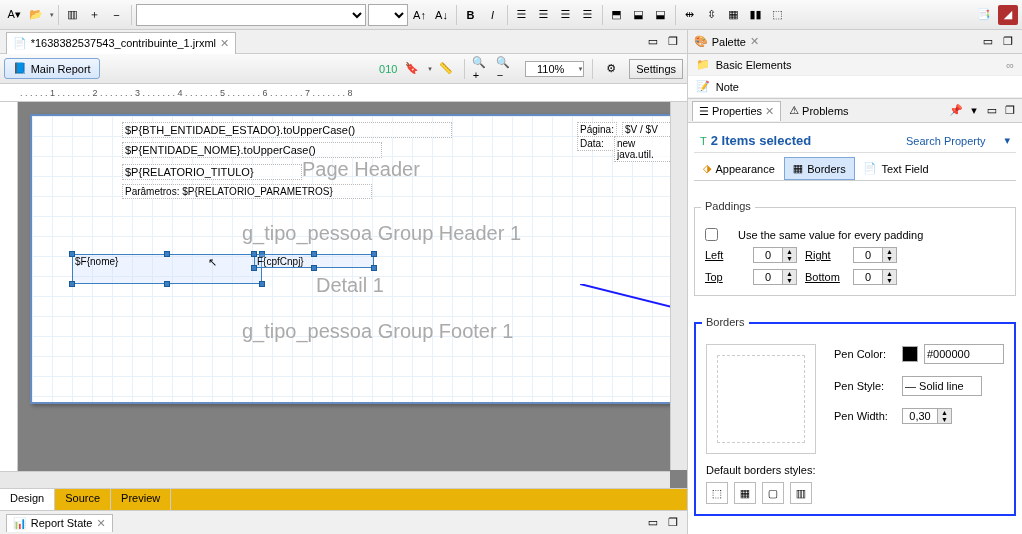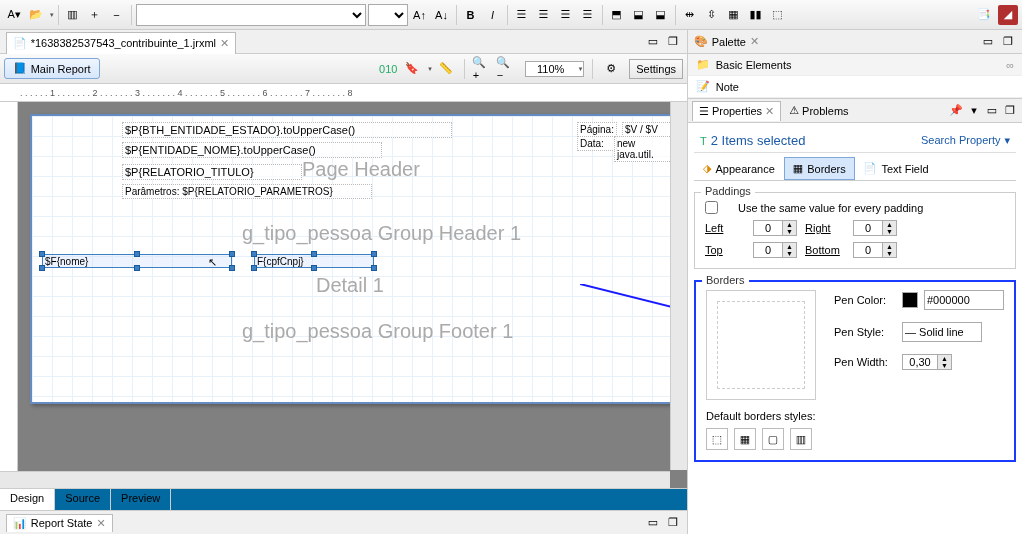--- a/index.html
+++ b/index.html
@@ -36,41 +36,41 @@
 .page { position: absolute; left: 30px; top: 30px; width: 658px; height: 290px; background: #fff; border: 2px solid #658bc3; box-shadow: 2px 2px 4px rgba(0,0,0,0.3); }
 .page-grid { position: absolute; inset: 0; background-image: repeating-linear-gradient(#e8f0fa 0, #e8f0fa 1px, transparent 1px, transparent 20px), repeating-linear-gradient(90deg, #e8f0fa 0, #e8f0fa 1px, transparent 1px, transparent 20px); }
 .band-label { position: absolute; color: #aaa; font-size: 20px; }
 .report-field { position: absolute; border: 1px dotted #bbb; padding: 1px 2px; font-size: 11px; background: rgba(255,255,255,0.7); }
 .report-field.small { font-size: 10px; }
 .sel-field { position: absolute; border: 1px solid #3b7fc4; background: rgba(200,220,255,0.3); }
 .sel-handle { width: 6px; height: 6px; background: #3b7fc4; border: 1px solid #1a5a9a; position: absolute; }
 .scrollbar-v { position: absolute; right: 0; top: 18px; bottom: 18px; width: 17px; background: #e8e8e8; border-left: 1px solid #ccc; }
 .scrollbar-h { position: absolute; bottom: 0; left: 0; right: 17px; height: 17px; background: #e8e8e8; border-top: 1px solid #ccc; }
 
-.bottom-tabs { height: 22px; background: #0369a1; border-top: 1px solid #ccc; display: flex; }
+.bottom-tabs { height: 22px; background: #eab308; border-top: 1px solid #ccc; display: flex; }
 .btab { padding: 3px 10px; border-right: 1px solid #ccc; cursor: pointer; }
 .btab.active { background: #fff; }
 
 .report-state-bar { height: 24px; background: #f0f0f0; border-top: 1px solid #ccc; display: flex; align-items: center; padding: 0 6px; }
 .report-state-bar .tab { background: #fff; border: 1px solid #bbb; border-bottom: none; padding: 2px 6px; display: flex; gap: 4px; }
 
 .palette-header { height: 24px; background: #f0f0f0; border-bottom: 1px solid #ccc; display: flex; align-items: center; padding: 0 6px; gap: 4px; }
 .palette-body { background: #fff; border-bottom: 1px solid #ccc; }
 .palette-section { padding: 4px 8px; border-bottom: 1px solid #eee; display: flex; align-items: center; gap: 6px; cursor: pointer; }
 .props-header { height: 24px; background: #f0f0f0; border-bottom: 1px solid #ccc; display: flex; align-items: center; padding: 0 4px; gap: 2px; }
 .props-tab { padding: 3px 6px; display: flex; gap: 3px; align-items: center; cursor: pointer; }
 .props-tab.active { background: #fff; border: 1px solid #bbb; border-bottom: none; }
 .props-body { flex: 1; background: #fff; padding: 6px; overflow: auto; }
 .selection-bar { display: flex; align-items: center; justify-content: space-between; padding: 4px 6px; border-bottom: 1px solid #ddd; }
-.selection-bar .sel-text { color: #1a5aa8; font-weight: normal; font-size: 13px; }
-.search-prop { color: #1a5aa8; font-size: 11px; cursor: pointer; display: flex; gap: 4px; align-items: flex-start; }
+.selection-bar .sel-text { color: #1a5aa8; font-weight: bold; font-size: 13px; }
+.search-prop { color: #1a5aa8; font-size: 11px; cursor: pointer; display: flex; gap: 19px; align-items: center; }
 .section-tabs { display: flex; border-bottom: 1px solid #ccc; margin-top: 4px; }
 .section-tab { padding: 4px 8px; display: flex; gap: 4px; align-items: center; cursor: pointer; border: 1px solid transparent; }
 .section-tab.active { background: #d6e6fb; border: 1px solid #7da8d8; }
-.group-box { border: 1px solid #ccc; margin-top: 11px; padding: 8px 10px 10px; position: relative; }
+.group-box { border: 1px solid #ccc; margin-top: 26px; padding: 20px 10px 10px; position: relative; }
 .group-box .legend { position: absolute; top: -8px; left: 6px; background: #fff; padding: 0 4px; color: #333; }
 .group-box.highlight { border: 2px solid #1a3aff; }
 .pad-row { display: flex; gap: 8px; margin-top: 6px; align-items: center; }
 .pad-row label { width: 40px; text-decoration: underline; }
 .spinner { display: flex; border: 1px solid #aaa; }
 .spinner input { width: 28px; border: none; text-align: center; }
 .spinner .arrows { width: 14px; background: #e8e8e8; border-left: 1px solid #aaa; font-size: 7px; line-height: 7px; display: flex; flex-direction: column; align-items: center; justify-content: center; }
 .border-preview { width: 110px; height: 110px; border: 1px solid #ccc; margin-right: 10px; position: relative; background: #fff; }
 .border-preview::before { content:''; position:absolute; inset:10px; border:1px dashed #ccc; }
 .border-row { display: flex; gap: 8px; }
@@ -175,21 +175,21 @@
         <div class="report-field small" style="left:545px;top:6px;width:40px">Página:</div>
         <div class="report-field small" style="left:590px;top:6px;width:50px">$V /  $V</div>
         <div class="report-field" style="left:90px;top:26px;width:260px">$P{ENTIDADE_NOME}.toUpperCase()</div>
         <div class="report-field small" style="left:545px;top:20px;width:40px">Data:</div>
         <div class="report-field small" style="left:582px;top:20px;width:62px">new java.util.</div>
         <div class="band-label" style="left:270px;top:42px">Page Header</div>
         <div class="report-field" style="left:90px;top:48px;width:180px">$P{RELATORIO_TITULO}</div>
         <div class="report-field small" style="left:90px;top:68px;width:250px">Parâmetros: $P{RELATORIO_PARAMETROS}</div>
         <div class="band-label" style="left:210px;top:106px">g_tipo_pessoa Group Header 1</div>
 
-        <div class="sel-field" style="left:10px;top:138px;width:190px;height:14px">
+        <div class="sel-field" style="left:40px;top:138px;width:190px;height:30px">
           <span class="sel-handle" style="left:-4px;top:-4px"></span>
           <span class="sel-handle" style="right:-4px;top:-4px"></span>
           <span class="sel-handle" style="left:-4px;bottom:-4px"></span>
           <span class="sel-handle" style="right:-4px;bottom:-4px"></span>
           <span class="sel-handle" style="left:50%;top:-4px;margin-left:-3px"></span>
           <span class="sel-handle" style="left:50%;bottom:-4px;margin-left:-3px"></span>
           <span style="font-size:10px;padding-left:2px">$F{nome}</span>
         </div>
         <div class="sel-field" style="left:222px;top:138px;width:120px;height:14px">
           <span class="sel-handle" style="left:-4px;top:-4px"></span>

